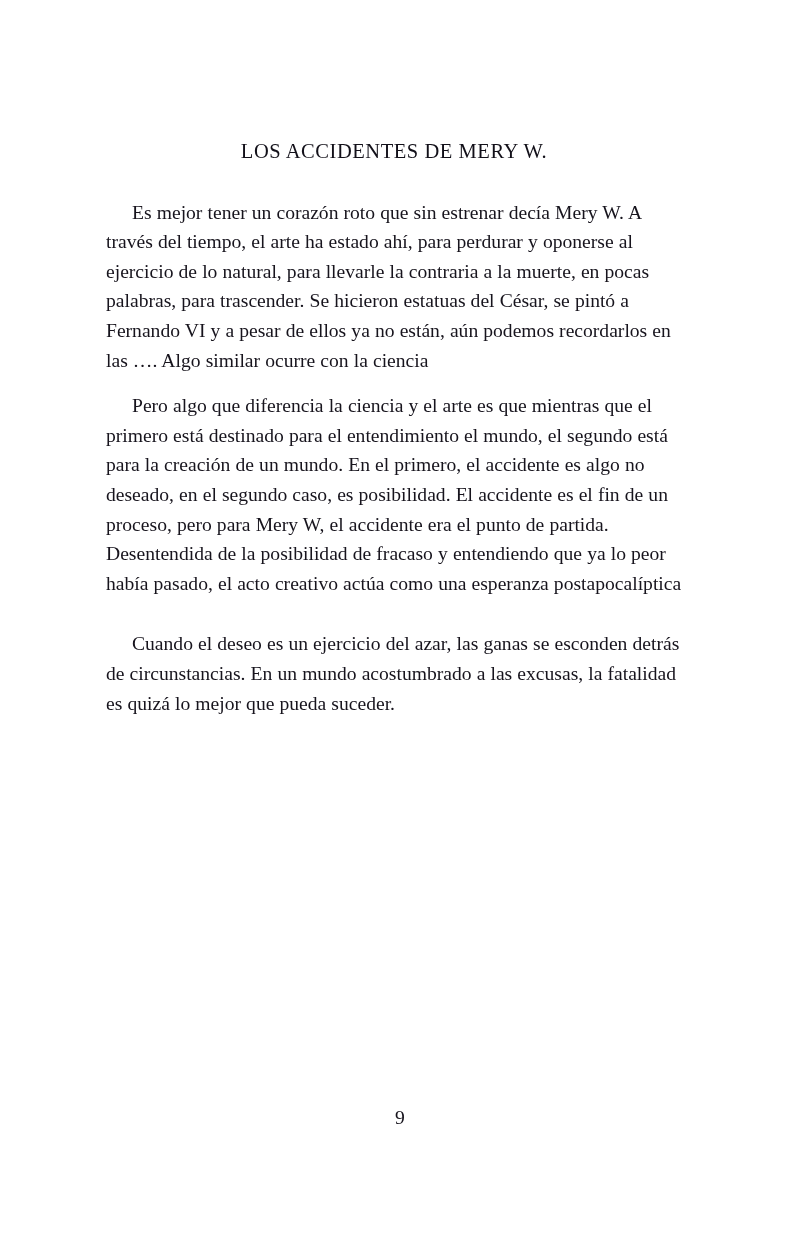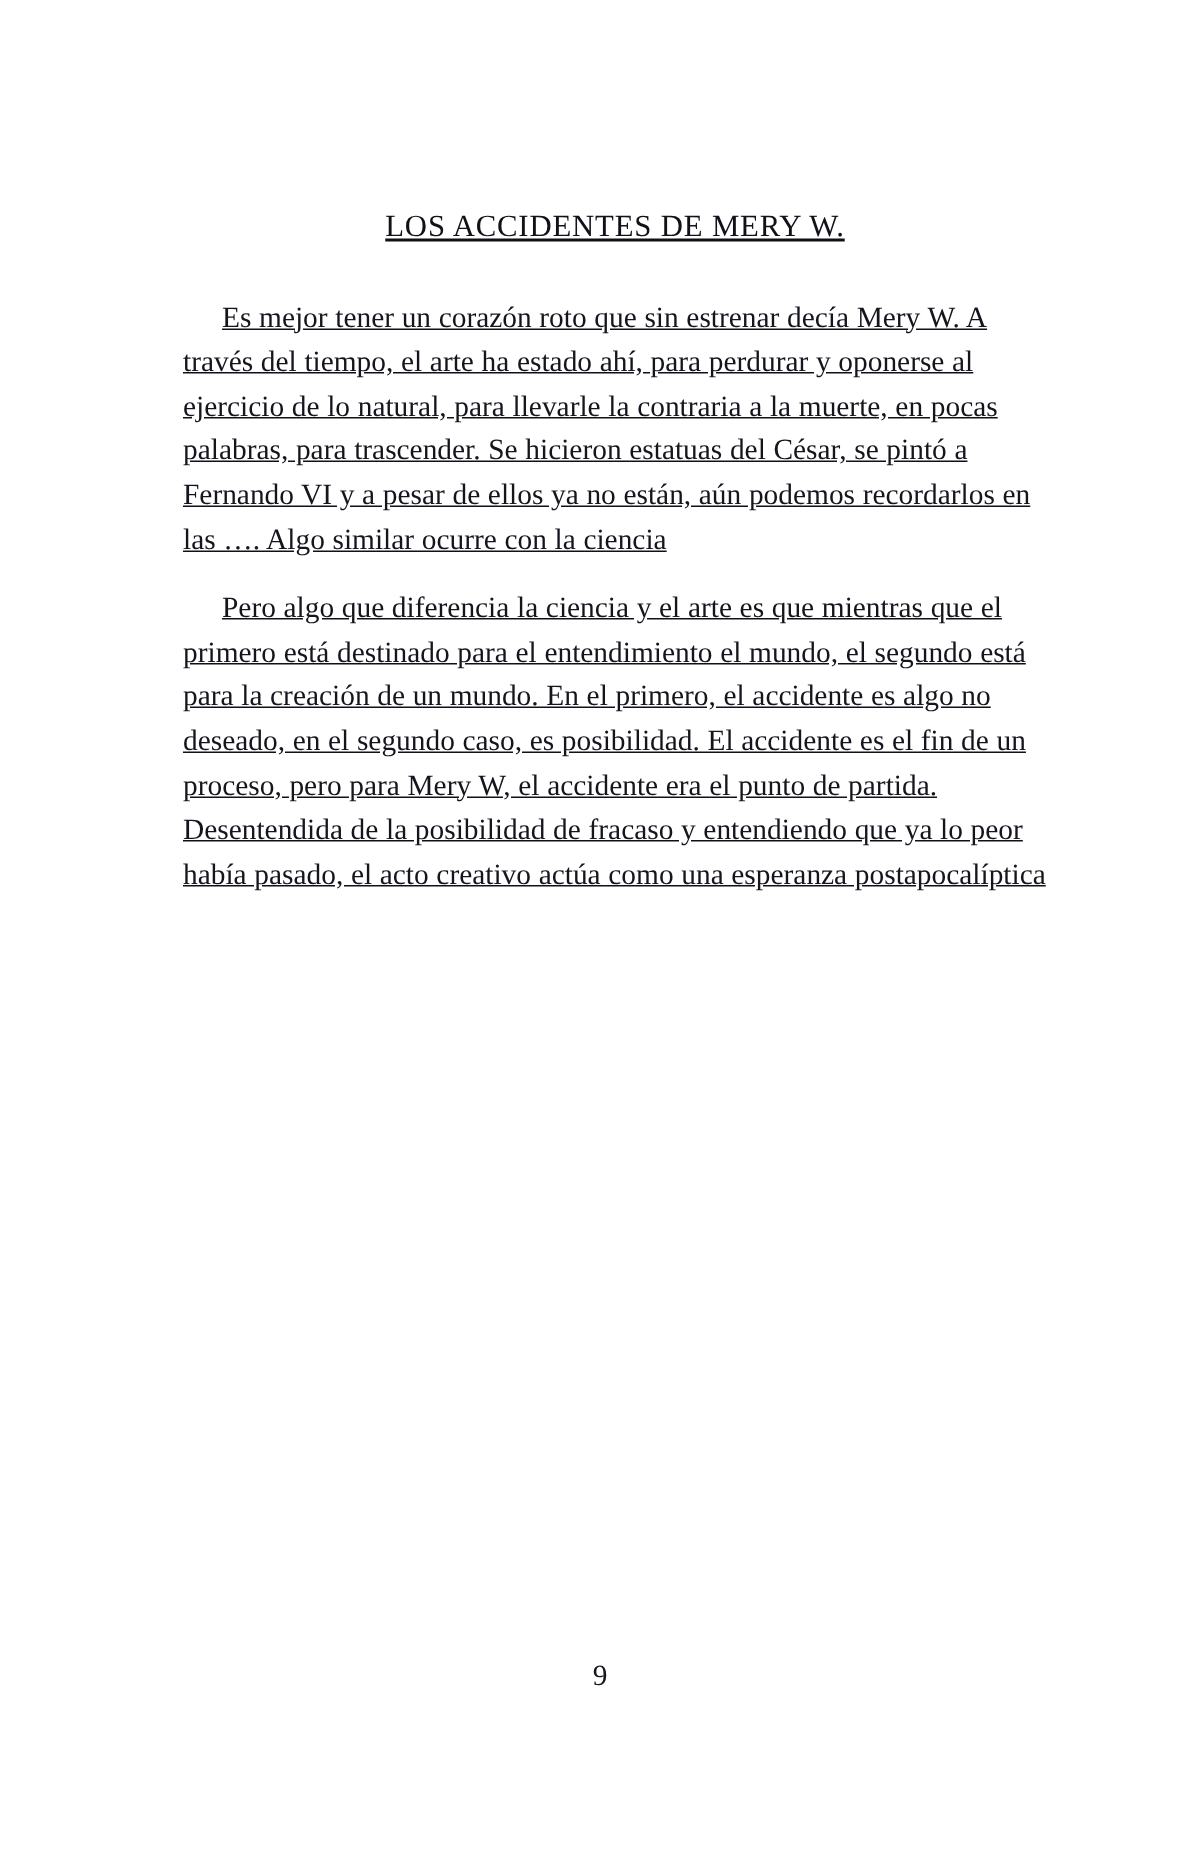--- a/index.html
+++ b/index.html
@@ -16,24 +16,23 @@
     margin: 0 auto;
     background: #ffffff;
     overflow: hidden;
     font-family: "Liberation Serif", "DejaVu Serif", serif;
     color: #111018;
     -webkit-font-smoothing: antialiased;
   }
 
   .text-block {
     position: absolute;
-    left: 106px;
+    left: 90px;
     top: 139px;
     width: 612px;
-    text-decoration: underline;
   }
 
   .chapter-title {
     margin: 0 0 34px 0;
     font-size: 20.5px;
     font-weight: 400;
     letter-spacing: 0.55px;
     text-align: center;
     line-height: 1.2;
     color: #121019;
@@ -77,18 +76,19 @@
 <div class="page">
 
   <div class="text-block">
 
     <h1 class="chapter-title">LOS ACCIDENTES DE MERY W.</h1>
 
     <p class="body-par">Es mejor tener un corazón roto que sin estrenar decía Mery W. A través del tiempo, el arte ha estado ahí, para perdurar y oponerse al ejercicio de lo natural, para llevarle la contraria a la muerte, en pocas palabras, para trascender. Se hicieron estatuas del César, se pintó a Fernando VI y a pesar de ellos ya no están, aún podemos recordarlos en las …. Algo similar ocurre con la ciencia</p>
 
     <p class="body-par">Pero algo que diferencia la ciencia y el arte es que mientras que el primero está destinado para el entendimiento el mundo, el segundo está para la creación de un mundo. En el primero, el accidente es algo no deseado, en el segundo caso, es posibilidad. El accidente es el fin de un proceso, pero para Mery W, el accidente era el punto de partida. Desentendida de la posibilidad de fracaso y entendiendo que ya lo peor había pasado, el acto creativo actúa como una esperanza postapocalíptica</p>
 
+    <p class="body-par spaced-before">Cuando el deseo es un ejercicio del azar, las ganas se esconden detrás de circunstancias. En un mundo acostumbrado a las excusas, la fatalidad es quizá lo mejor que pueda suceder.</p>
 
   </div>
 
   <div class="folio">9</div>
 
 </div>
 
 </body></html>

